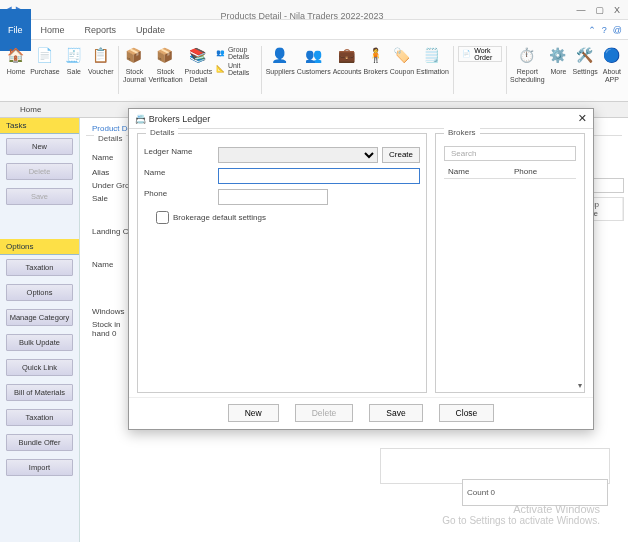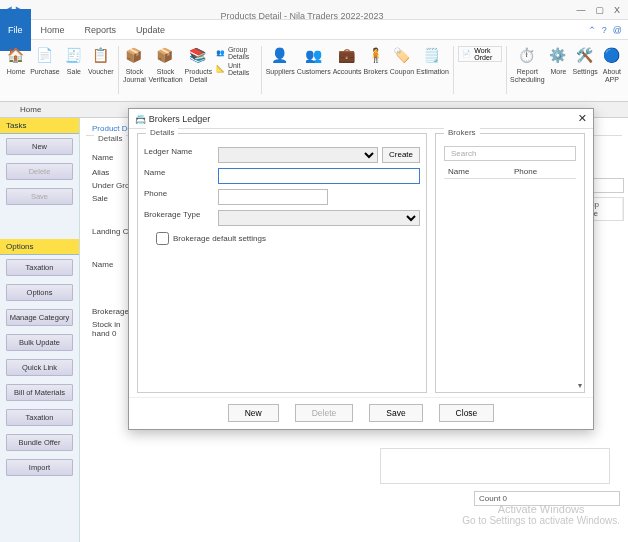--- a/index.html
+++ b/index.html
@@ -62,23 +62,23 @@
 .m-row input, .m-row select { flex: 1; border: 1px solid #bbb; font-size: 8px; padding: 2px; height: 16px; }
 .m-row .create-btn { font-size: 8px; padding: 2px 6px; border: 1px solid #bbb; background: #f4f4f4; cursor: pointer; }
 .m-check { display: flex; align-items: center; gap: 4px; font-size: 8px; color: #444; margin-top: 6px; margin-left: 12px; }
 .m-search { border: 1px solid #ccc; font-size: 8px; padding: 2px 6px; color: #aaa; margin: 4px 2px; }
 .m-table-head { display: flex; font-size: 8px; border-bottom: 1px solid #ddd; color: #444; margin: 2px; }
 .m-table-head div { flex: 1; padding: 2px 4px; }
 .modal-footer { display: flex; justify-content: center; gap: 16px; padding: 6px 0 8px; border-top: 1px solid #eee; }
 .modal-footer button { font-size: 8.5px; padding: 3px 16px; border: 1px solid #bbb; background: #f8f8f8; cursor: pointer; }
 .modal-footer button.dis { color: #aaa; }
 
-.watermark { position: absolute; right: 8px; bottom: 16px; color: #c8c8c8; font-size: 11px; text-align: center; pointer-events: none; }
+.watermark { position: absolute; right: 28px; bottom: 16px; color: #c8c8c8; font-size: 11px; text-align: right; pointer-events: none; }
 .watermark .s { font-size: 10px; }
-.count-box { position: absolute; left: 382px; bottom: 36px; width: 146px; border: 1px solid #ccc; padding: 2px 4px; font-size: 8px; color: #555; background: #fff; margin-left: 12px; }
+.count-box { position: absolute; left: 382px; bottom: 36px; width: 146px; border: 1px solid #ccc; padding: 8px 4px; font-size: 8px; color: #555; background: #fff; }
 .stepper { width: 40px !important; }
 .spin { display: inline-flex; flex-direction: column; margin-left: 2px; }
 .spin span { font-size: 5px; line-height: 5px; border: 1px solid #aaa; width: 10px; text-align: center; cursor: pointer; }
 .fake-outline { position: absolute; border: 1px solid #ddd; }
 .scroll-mark { position: absolute; right: 2px; bottom: 2px; font-size: 8px; color: #666; }
 </style>
 </head>
 <body>
 
 <div class="titlebar">
@@ -246,21 +246,21 @@
       <div style="height:16px"></div>
       <div class="row">
           <label>Landing Cost</label>
         </div>
       <div style="height:16px"></div>
       <div class="row">
           <label>Name</label>
         </div>
       <div style="height:30px"></div>
       <div class="row">
-          <label>Brokerage</label>
+          <label>Windows</label>
         </div>
       <div class="row">
           <label>Stock in hand 0</label>
         </div>
     </div>
 
     <div class="right-search-panel" style="top:60px">
       <input placeholder="Search" style="">
       <div class="right-headers">
         <div>Barcode</div>
@@ -289,24 +289,20 @@
           <div class="create-btn">Create</div>
         </div>
         <div class="m-row">
           <label>Name</label>
           <input style="border-color: rgb(59, 125, 209);">
         </div>
         <div class="m-row">
           <label>Phone</label>
           <input style="max-width: 110px;">
         </div>
-        <div class="m-row">
-          <label>Brokerage Type</label>
-          <select></select>
-        </div>
         <div class="m-check">
           <input type="checkbox" style="">
           <span>Brokerage default settings</span>
         </div>
       </div>
     </div>
     <div class="modal-right">
       <div class="m-frame">
         <span class="legend">Brokers</span>
         <div class="m-search">Search</div>

